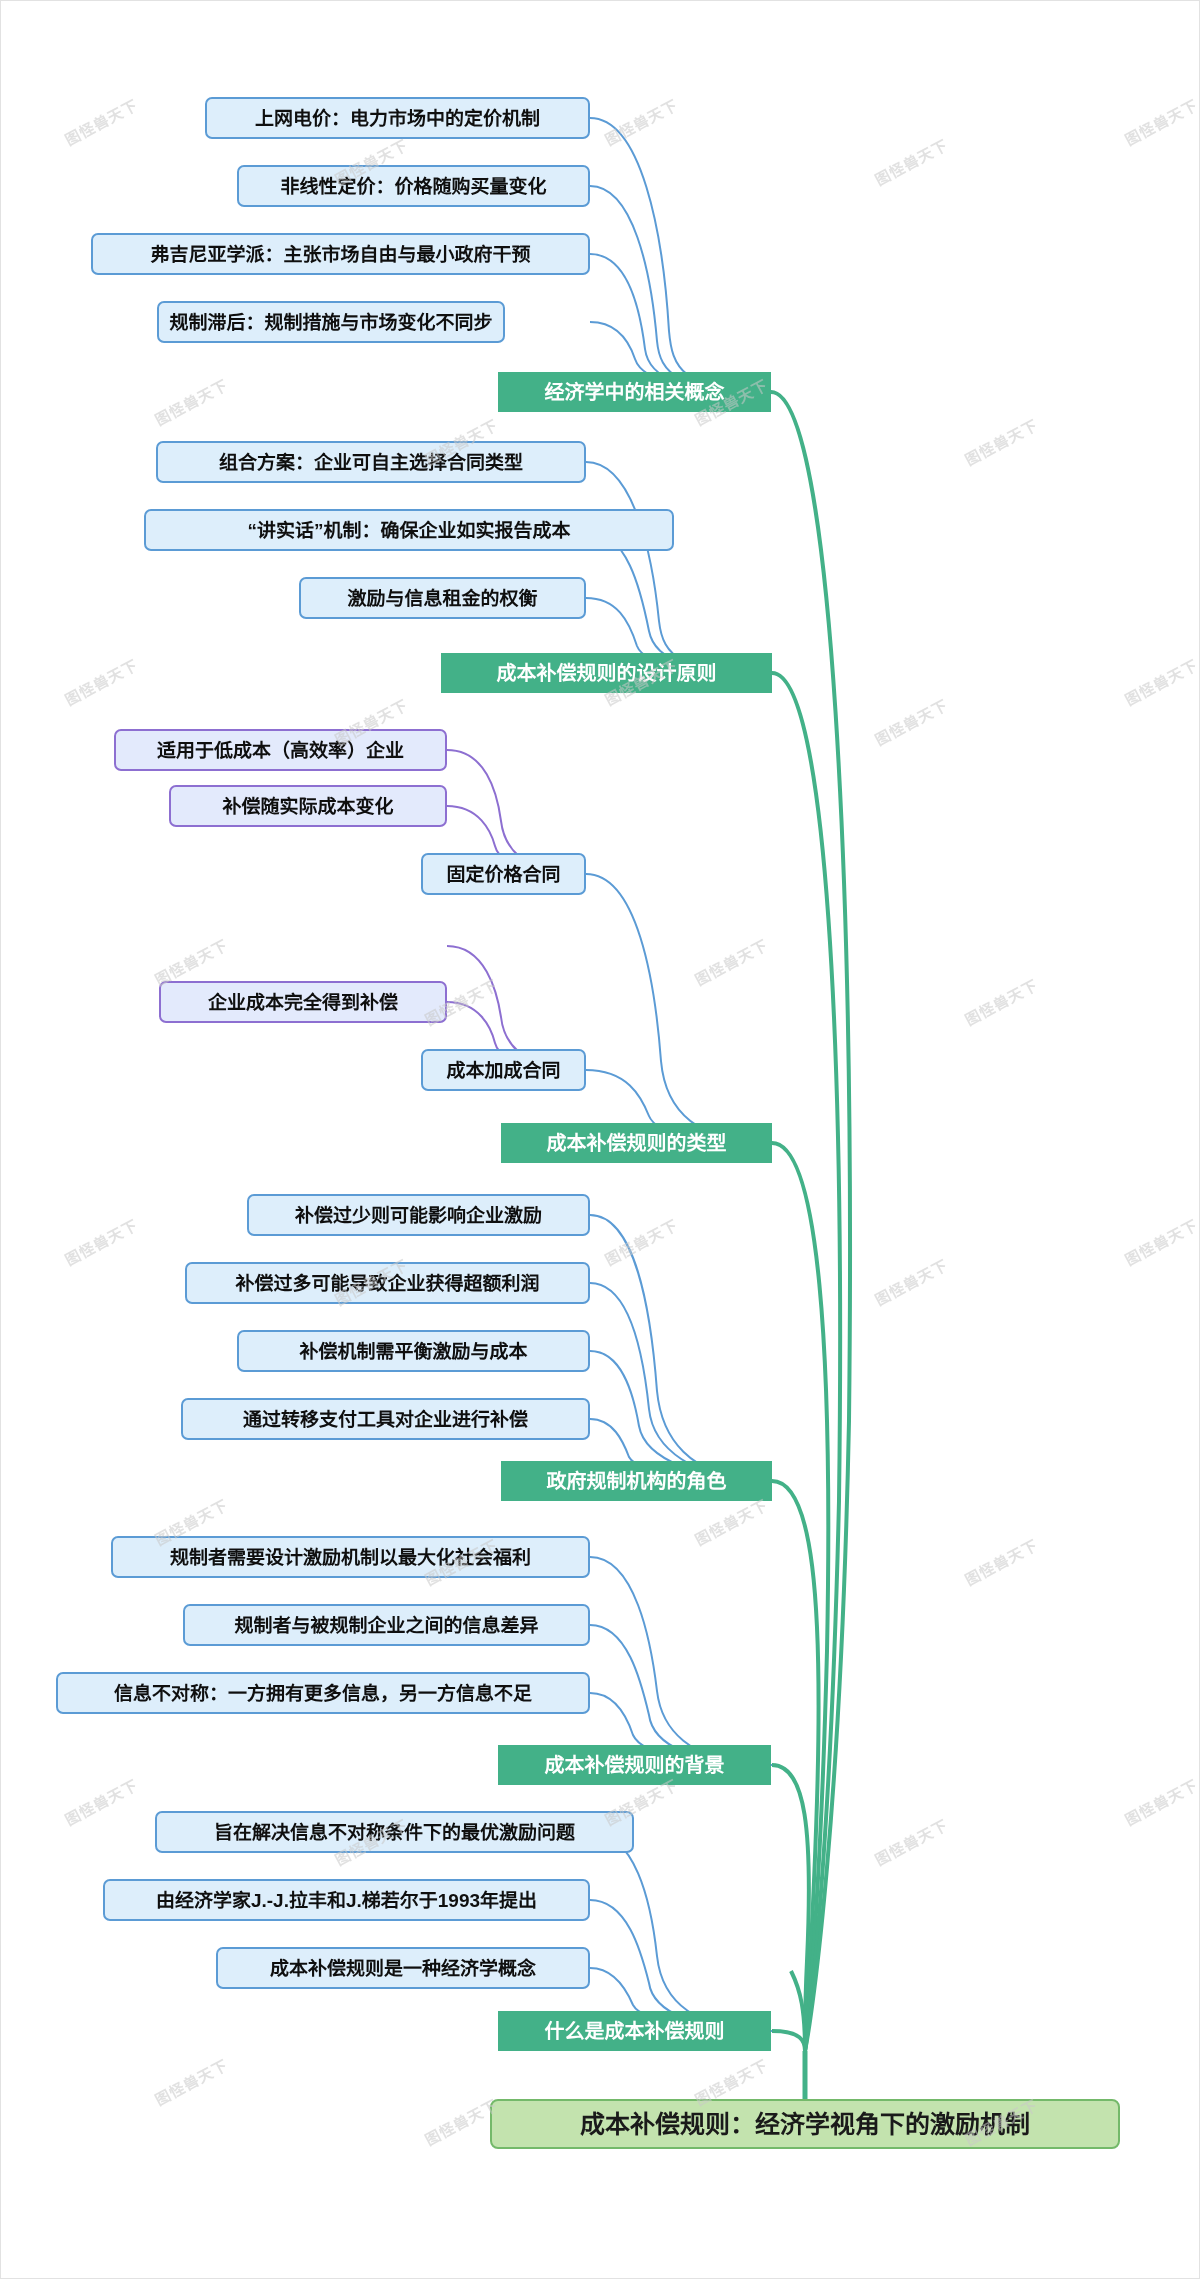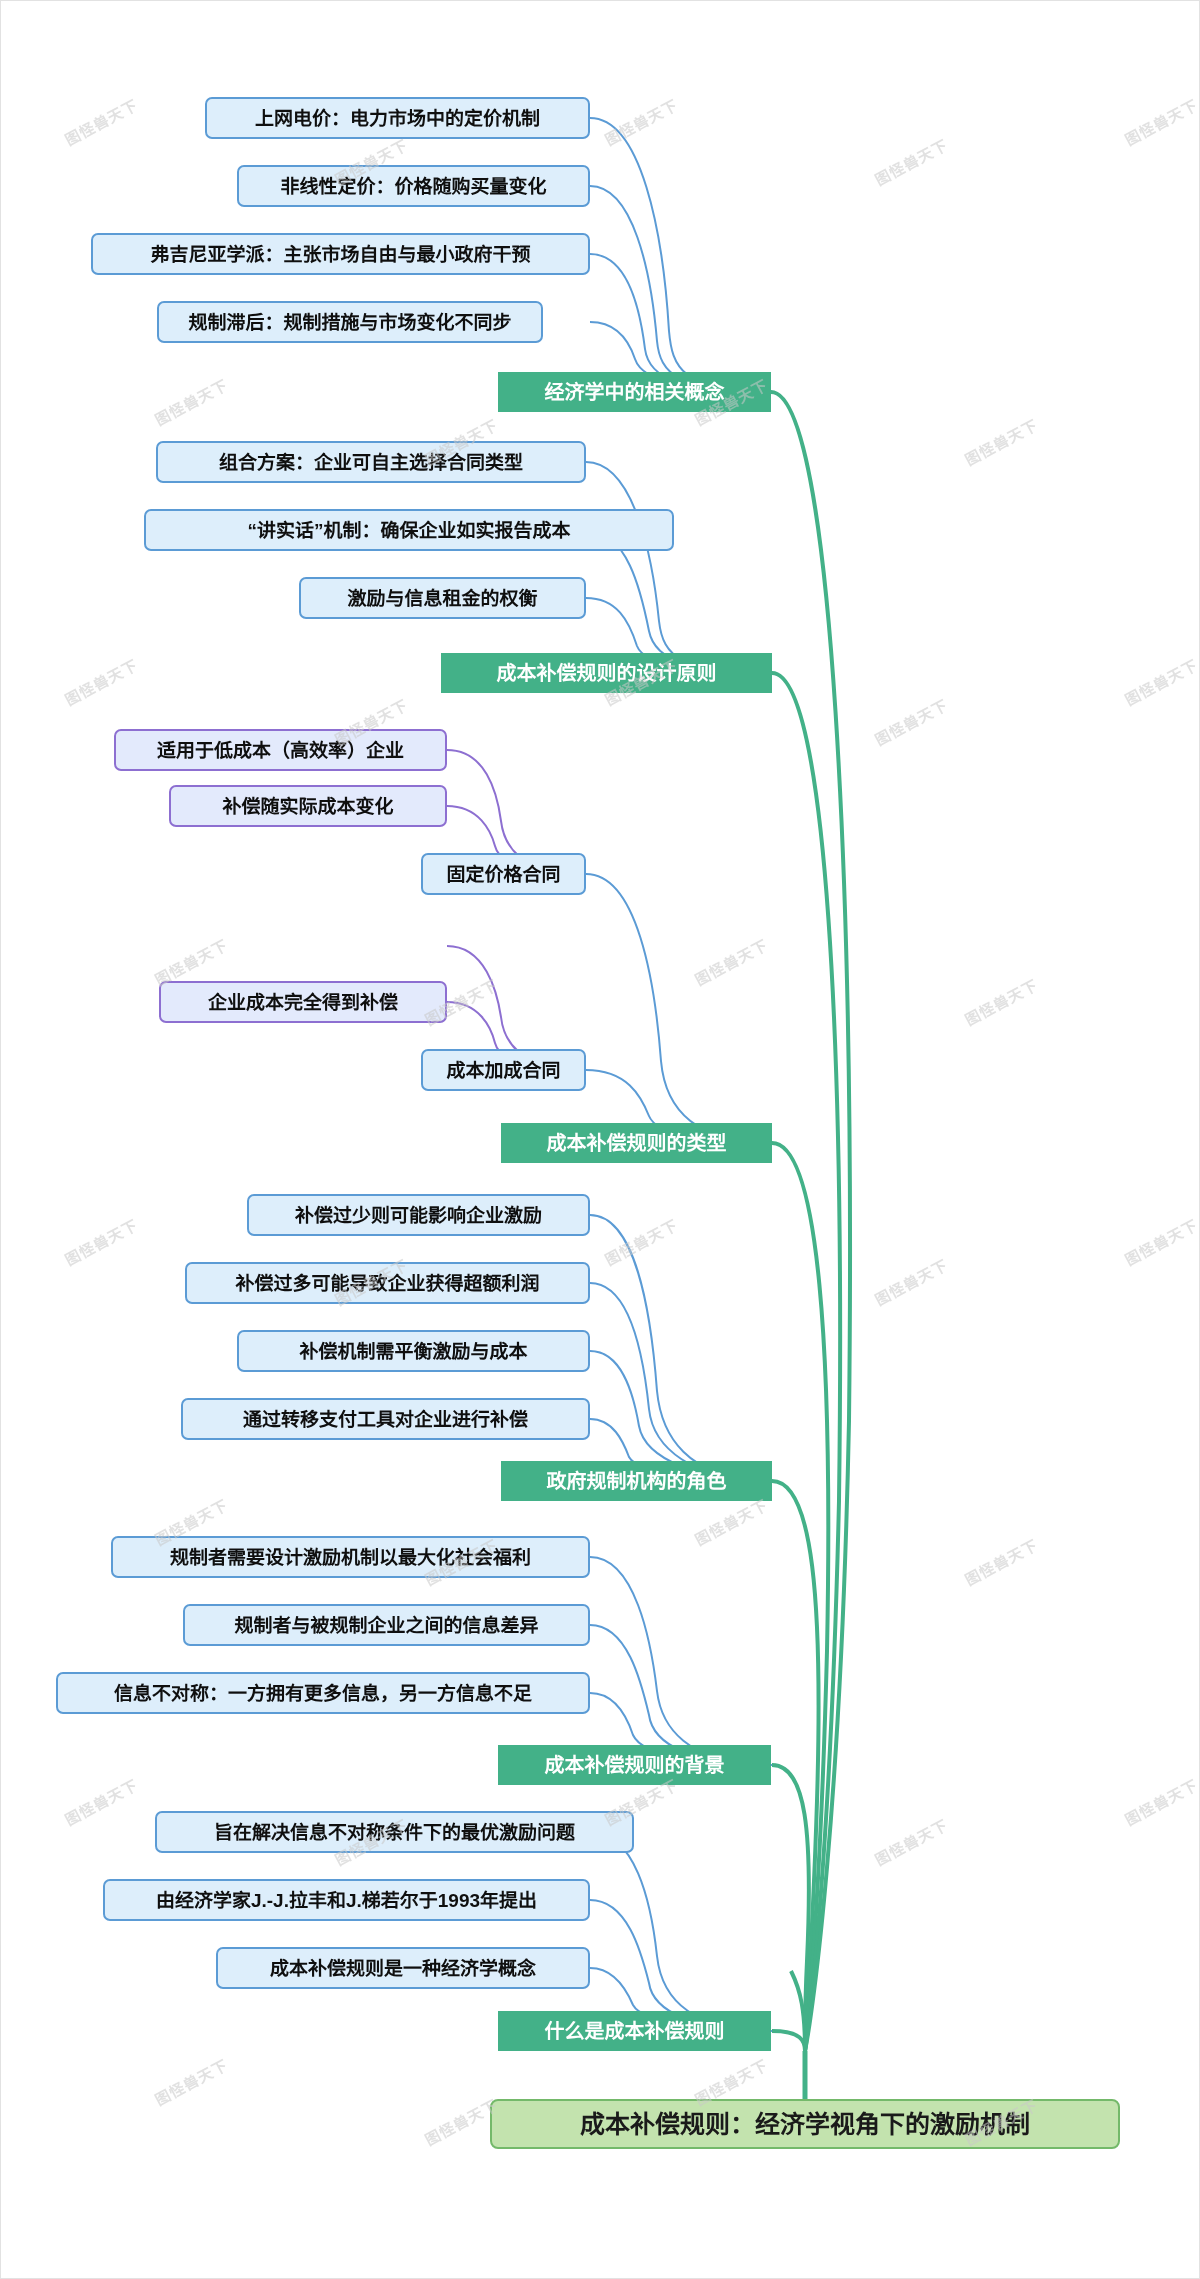--- a/index.html
+++ b/index.html
@@ -147,21 +147,21 @@
   </svg>
 
   <div id="nodes">
 
     <div class="node root" style="left:489px;top:2098px;width:630px;height:50px;">成本补偿规则：经济学视角下的激励机制</div>
 
     <div class="node branch" style="left:497px;top:371px;width:273px;height:40px;">经济学中的相关概念</div>
     <div class="node leaf" style="left:204px;top:96px;width:385px;height:42px;">上网电价：电力市场中的定价机制</div>
     <div class="node leaf" style="left:236px;top:164px;width:353px;height:42px;">非线性定价：价格随购买量变化</div>
     <div class="node leaf" style="left:90px;top:232px;width:499px;height:42px;">弗吉尼亚学派：主张市场自由与最小政府干预</div>
-    <div class="node leaf" style="left:156px;top:300px;width:386px;height:42px;">规制滞后：规制措施与市场变化不同步</div>
+    <div class="node leaf" style="left:156px;top:300px;width:348px;height:42px;">规制滞后：规制措施与市场变化不同步</div>
 
     <div class="node branch" style="left:440px;top:652px;width:331px;height:40px;">成本补偿规则的设计原则</div>
     <div class="node leaf" style="left:155px;top:440px;width:430px;height:42px;">组合方案：企业可自主选择合同类型</div>
     <div class="node leaf" style="left:143px;top:508px;width:530px;height:42px;">“讲实话”机制：确保企业如实报告成本</div>
     <div class="node leaf" style="left:298px;top:576px;width:287px;height:42px;">激励与信息租金的权衡</div>
 
     <div class="node branch" style="left:500px;top:1122px;width:271px;height:40px;">成本补偿规则的类型</div>
 
     <div class="node leaf" style="left:420px;top:852px;width:165px;height:42px;">固定价格合同</div>
     <div class="node leaf purple" style="left:113px;top:728px;width:333px;height:42px;">适用于低成本（高效率）企业</div>

